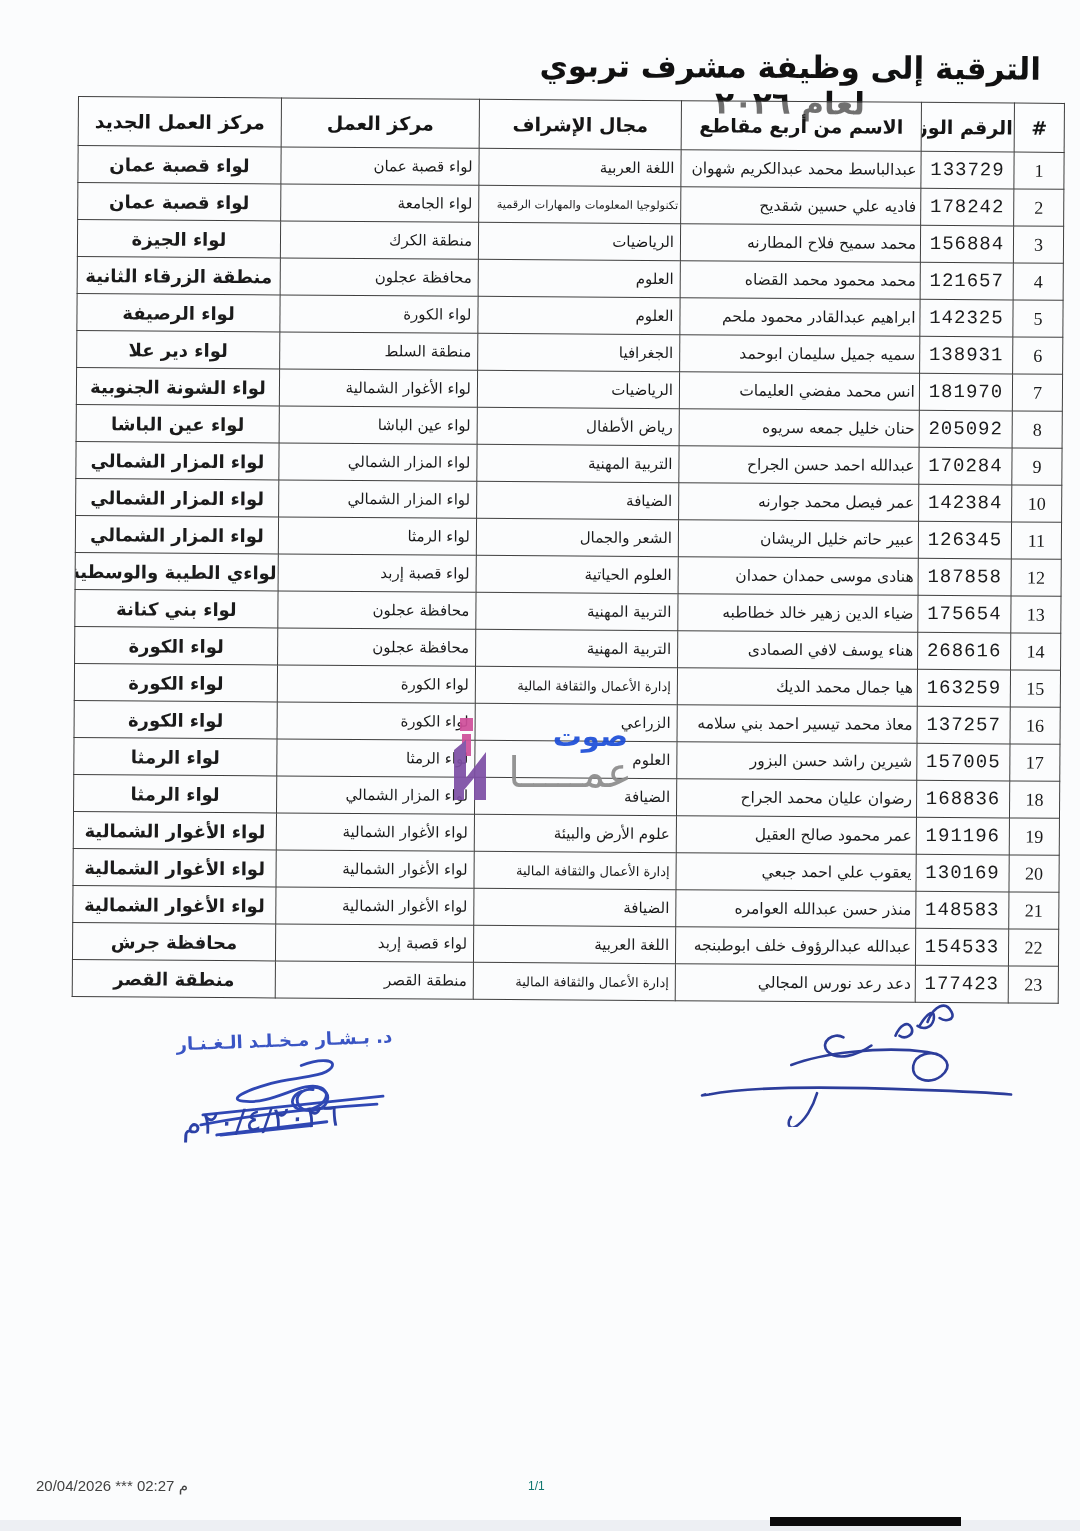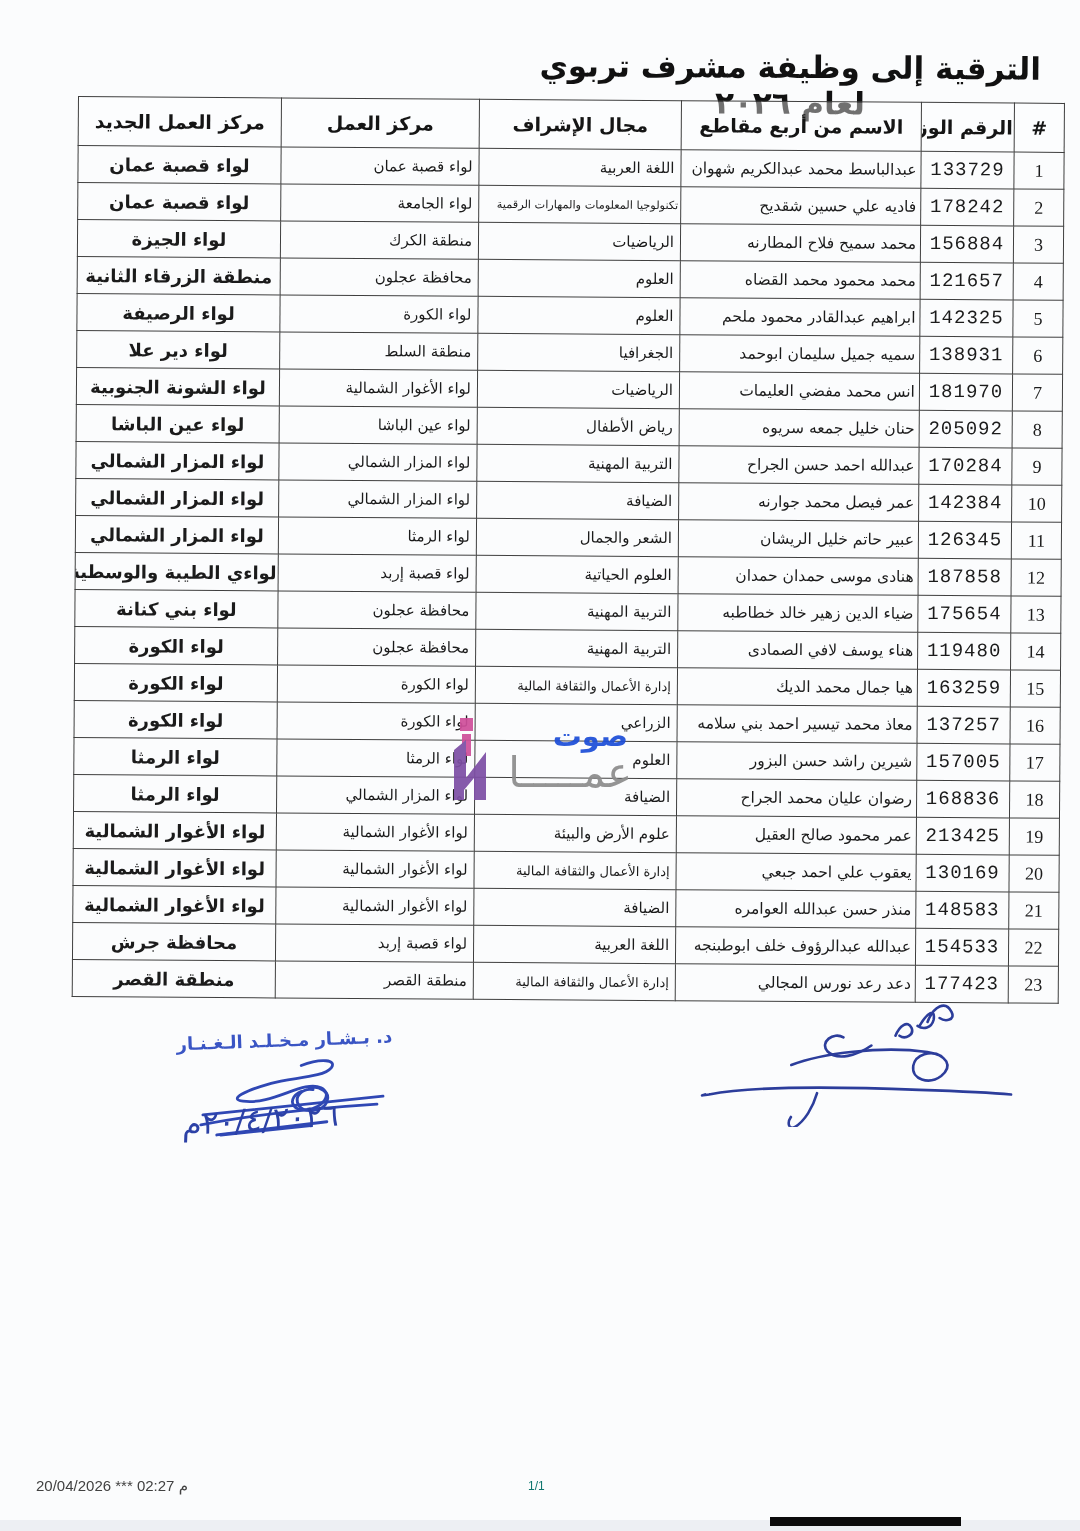--- a/index.html
+++ b/index.html
@@ -206,21 +206,21 @@
         <tr>
           <td class="no">13</td>
           <td class="min">175654</td>
           <td class="name">ضياء الدين زهير خالد خطاطبه</td>
           <td class="field">التربية المهنية</td>
           <td class="center">محافظة عجلون</td>
           <td class="newc">لواء بني كنانة</td>
         </tr>
         <tr>
           <td class="no">14</td>
-          <td class="min">119480</td>
+          <td class="min">268616</td>
           <td class="name">هناء يوسف لافي الصمادى</td>
           <td class="field">التربية المهنية</td>
           <td class="center">محافظة عجلون</td>
           <td class="newc">لواء الكورة</td>
         </tr>
         <tr>
           <td class="no">15</td>
           <td class="min">163259</td>
           <td class="name">هيا جمال محمد الديك</td>
           <td class="field mid">إدارة الأعمال والثقافة المالية</td>
@@ -246,21 +246,21 @@
         <tr>
           <td class="no">18</td>
           <td class="min">168836</td>
           <td class="name">رضوان عليان محمد الجراح</td>
           <td class="field">الضيافة</td>
           <td class="center">لواء المزار الشمالي</td>
           <td class="newc">لواء الرمثا</td>
         </tr>
         <tr>
           <td class="no">19</td>
-          <td class="min">213425</td>
+          <td class="min">191196</td>
           <td class="name">عمر محمود صالح العقيل</td>
           <td class="field">علوم الأرض والبيئة</td>
           <td class="center">لواء الأغوار الشمالية</td>
           <td class="newc">لواء الأغوار الشمالية</td>
         </tr>
         <tr>
           <td class="no">20</td>
           <td class="min">130169</td>
           <td class="name">يعقوب علي احمد جبعي</td>
           <td class="field mid">إدارة الأعمال والثقافة المالية</td>

